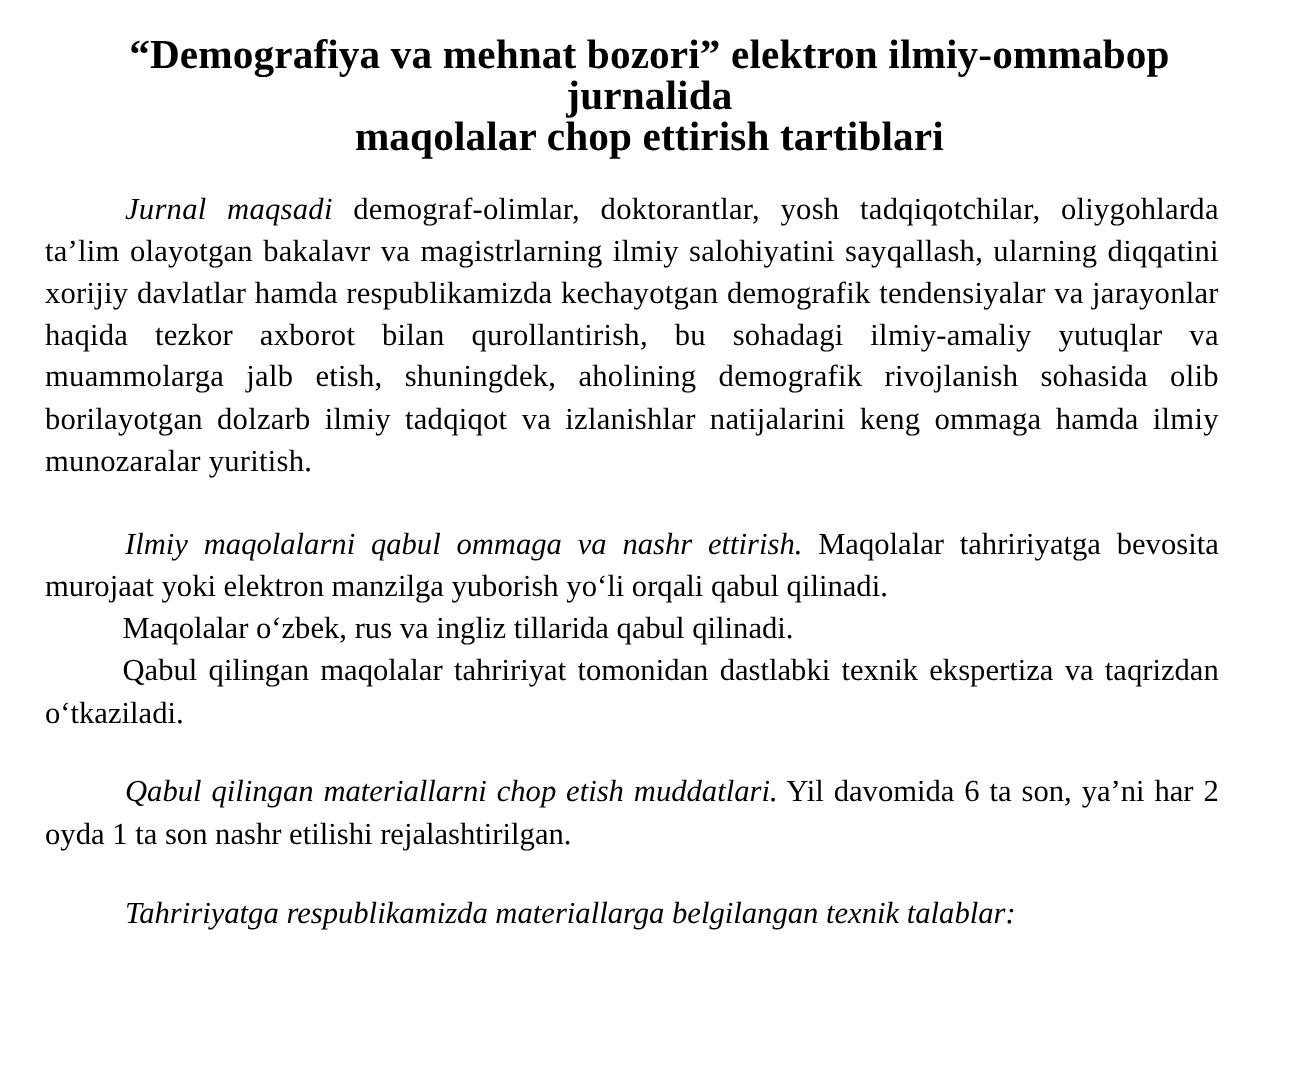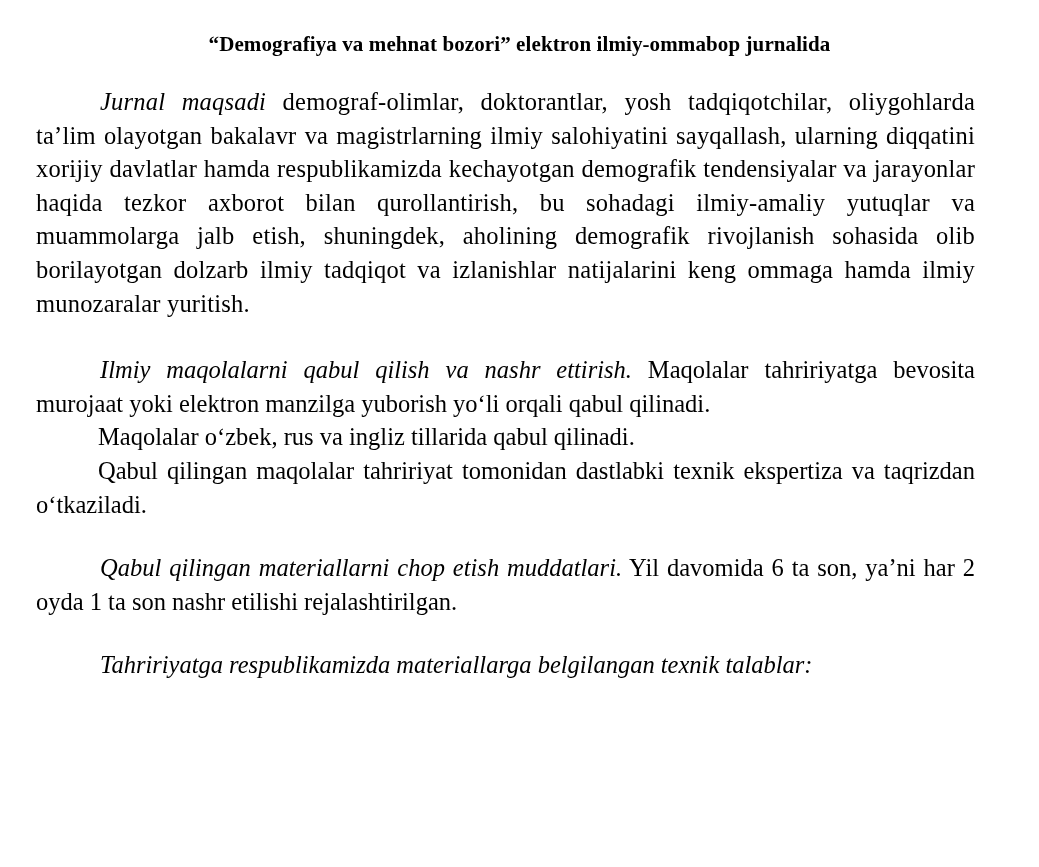--- a/index.html
+++ b/index.html
@@ -19,21 +19,21 @@
     position: relative;
     width: 1039px;
     height: 867px;
     box-sizing: border-box;
     padding: 0;
     background: #ffffff;
   }
   .doc-title {
     text-align: center;
     font-weight: bold;
-    font-size: 21px;
+    font-size: 33px;
     line-height: 33px;
     margin: 0;
     padding: 28px 70px 0 70px;
     letter-spacing: 0.1px;
   }
   .body-block {
     padding: 0 64px 0 36px;
   }
   p.para {
     margin: 0;
@@ -61,31 +61,32 @@
     letter-spacing: 0.2px;
   }
 </style>
 </head>
 <body>
 
 <div class="page">
 
   <h1 class="doc-title">
     <span style="display: block;">“Demografiya va mehnat bozori” elektron ilmiy-ommabop jurnalida</span>
+    <span style="display: block;">maqolalar chop ettirish tartiblari</span>
   </h1>
 
   <div class="spacer-title"></div>
 
   <div class="body-block">
 
     <p class="para indent j-wide"><span class="lead">Jurnal maqsadi</span><span> demograf-olimlar, doktorantlar, yosh tadqiqotchilar, oliygohlarda ta’lim olayotgan bakalavr va magistrlarning ilmiy salohiyatini sayqallash, ularning diqqatini xorijiy davlatlar hamda respublikamizda kechayotgan demografik tendensiyalar va jarayonlar haqida tezkor axborot bilan qurollantirish, bu sohadagi ilmiy-amaliy yutuqlar va muammolarga jalb etish, shuningdek, aholining demografik rivojlanish  sohasida  olib borilayotgan dolzarb ilmiy tadqiqot va izlanishlar natijalarini keng ommaga hamda ilmiy munozaralar yuritish.</span></p>
 
     <div class="gap-lg"></div>
 
-    <p class="para indent"><span class="lead">Ilmiy maqolalarni qabul qilish va nashr ettirish.</span><span> Maqolalar tahririyatga bevosita murojaat yoki elektron manzilga yuborish yoʻli orqali qabul qilinadi.</span></p>
+    <p class="para indent"><span class="lead">Ilmiy maqolalarni qabul ommaga va nashr ettirish.</span><span> Maqolalar tahririyatga bevosita murojaat yoki elektron manzilga yuborish yoʻli orqali qabul qilinadi.</span></p>
 
     <p class="para indent-small">Maqolalar oʻzbek, rus va ingliz tillarida qabul qilinadi.</p>
 
     <p class="para indent-small">Qabul qilingan maqolalar tahririyat tomonidan dastlabki texnik ekspertiza va taqrizdan oʻtkaziladi.</p>
 
 
     <div class="gap-md"></div>
 
     <p class="para indent"><span class="lead">Qabul qilingan materiallarni chop etish muddatlari.</span><span> Yil davomida 6 ta son, ya’ni har 2 oyda 1 ta son nashr etilishi  rejalashtirilgan.</span></p>
 

